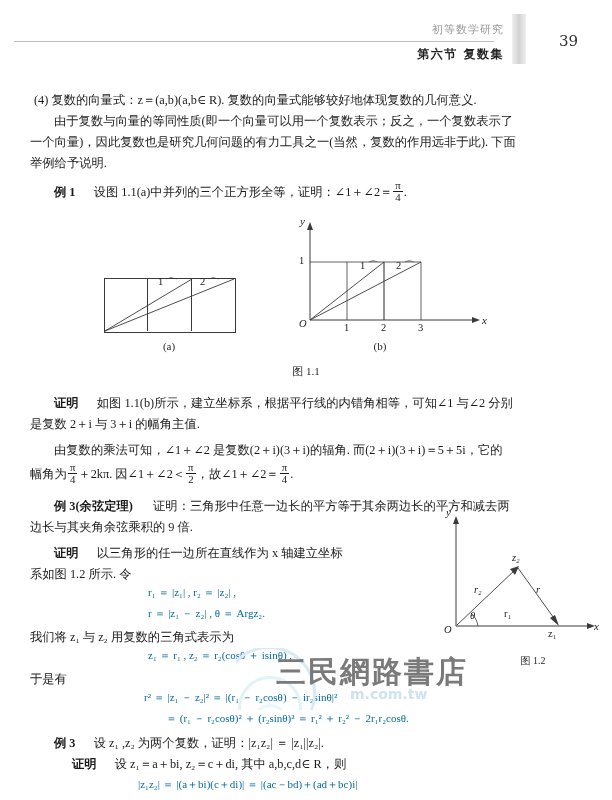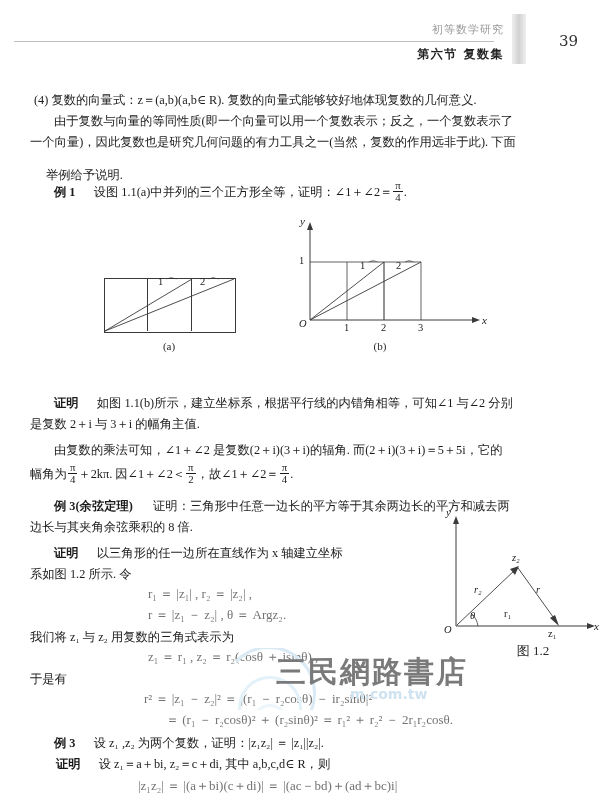--- a/index.html
+++ b/index.html
@@ -49,21 +49,21 @@
   }
   .bd{font-weight:bold;}
 
   
   .frac{display:inline-block;vertical-align:-0.48em;text-align:center;
         font-size:.88em;line-height:1.03;margin:0 1px;}
   .frac .n{display:block;padding:0 2px;border-bottom:1px solid #1b1b1b;}
   .frac .d{display:block;padding:0 2px;}
 
   
-  .eq{position:absolute;font-size:13px;white-space:nowrap;color:#737373;}
+  .eq{position:absolute;font-size:11px;white-space:nowrap;color:#0369a1;}
 
   
   .figwrap{position:absolute;}
   .cap{
     position:absolute;text-align:center;font-size:11px;color:#2a2a2a;
   }
 
   
   .fa{position:absolute;}
   .fa .rect{position:absolute;border:1px solid #3a3a3a;}
@@ -111,21 +111,21 @@
   </div>
 
   <div class="body">
 
     <div class="p" style="left:34px;top:90px;width:548px;">
       <span>(4) 复数的向量式：z＝(a,b)(a,b∈ R). 复数的向量式能够较好地体现复数的几何意义.</span>
     </div>
 
     <div class="p" style="left:54px;top:111px;">由于复数与向量的等同性质(即一个向量可以用一个复数表示；反之，一个复数表示了</div>
     <div class="p" style="left:30px;top:132px;">一个向量)，因此复数也是研究几何问题的有力工具之一(当然，复数的作用远非于此). 下面</div>
-    <div class="p" style="left:46px;top:153px;margin-top:12px;">举例给予说明.</div>
+    <div class="p" style="left:30px;top:153px;">举例给予说明.</div>
 
     <div class="p" style="left:54px;top:180px;">
       <span class="bd">例 1</span>
       <span style="display:inline-block;width:12px;"></span>
       <span>设图 1.1(a)中并列的三个正方形全等，证明：∠1＋∠2＝</span><span class="frac"><span class="n">π</span><span class="d">4</span></span><span>.</span>
     </div>
 
     <div class="figwrap" style="left:0px;top:212px;width:612px;height:160px;">
 
       <div class="fa" style="left:104px;top:66px;width:132px;height:55px;">
@@ -168,39 +168,40 @@
         <div class="ticklbl" style="left:48px;top:104px;">1</div>
         <div class="ticklbl" style="left:85px;top:104px;">2</div>
         <div class="ticklbl" style="left:122px;top:104px;">3</div>
         <div class="anglbl" style="left:64px;top:42px;">1</div>
         <div class="arcglyph" style="left:71px;top:40px;">⌒</div>
         <div class="anglbl" style="left:100px;top:42px;">2</div>
         <div class="arcglyph" style="left:107px;top:40px;">⌒</div>
       </div>
       <div class="cap" style="left:340px;top:128px;width:80px;">(b)</div>
 
+      <div class="cap" style="left:236px;top:152px;width:140px;font-size:11px;">图  1.1</div>
     </div>
 
     <div class="p" style="left:54px;top:393px;">
       <span class="bd">证明</span>
       <span style="display:inline-block;width:12px;"></span>
       <span>如图 1.1(b)所示，建立坐标系，根据平行线的内错角相等，可知∠1 与∠2 分别</span>
     </div>
     <div class="p" style="left:30px;top:414px;">是复数 2＋i 与 3＋i 的幅角主值.</div>
     <div class="p" style="left:54px;top:440px;">由复数的乘法可知，∠1＋∠2 是复数(2＋i)(3＋i)的辐角. 而(2＋i)(3＋i)＝5＋5i，它的</div>
     <div class="p" style="left:30px;top:462px;">
       <span>幅角为</span><span class="frac"><span class="n">π</span><span class="d">4</span></span><span>＋2kπ. 因∠1＋∠2＜</span><span class="frac"><span class="n">π</span><span class="d">2</span></span><span>，故∠1＋∠2＝</span><span class="frac"><span class="n">π</span><span class="d">4</span></span><span>.</span>
     </div>
 
     <div class="p" style="left:54px;top:496px;">
       <span class="bd">例 3(余弦定理)</span>
       <span style="display:inline-block;width:14px;"></span>
       <span>证明：三角形中任意一边长的平方等于其余两边长的平方和减去两</span>
     </div>
-    <div class="p" style="left:30px;top:517px;">边长与其夹角余弦乘积的 8 倍.</div>
+    <div class="p" style="left:30px;top:517px;">边长与其夹角余弦乘积的 9 倍.</div>
 
     <div class="p" style="left:54px;top:543px;">
       <span class="bd">证明</span>
       <span style="display:inline-block;width:12px;"></span>
       <span>以三角形的任一边所在直线作为 x 轴建立坐标</span>
     </div>
     <div class="p" style="left:30px;top:564px;">系如图 1.2 所示. 令</div>
 
     <div class="eq" style="left:148px;top:585px;">r₁ ＝ |z₁| ,   r₂ ＝ |z₂| ,</div>
     <div class="eq" style="left:148px;top:606px;">r ＝ |z₁ － z₂| ,   θ ＝ Argz₂.</div>
@@ -229,29 +230,29 @@
       </svg>
       <div class="axlbl" style="left:8px;top:-2px;">y</div>
       <div class="axlbl" style="left:156px;top:112px;">x</div>
       <div class="ticklbl" style="left:6px;top:116px;font-style:italic;">O</div>
       <div class="ticklbl" style="left:32px;top:102px;font-style:italic;">θ</div>
       <div class="ticklbl" style="left:66px;top:100px;text-align:right;">r₁</div>
       <div class="ticklbl" style="left:36px;top:76px;font-style:italic;">r₂</div>
       <div class="ticklbl" style="left:98px;top:76px;font-style:italic;">r</div>
       <div class="ticklbl" style="left:110px;top:120px;">z₁</div>
       <div class="ticklbl" style="left:74px;top:44px;font-style:italic;">z₂</div>
-      <div class="cap" style="left:40px;top:134px;width:110px;font-size:13px;">图  1.2</div>
+      <div class="cap" style="left:40px;top:146px;width:110px;font-size:10px;">图  1.2</div>
     </div>
 
     <div class="p" style="left:54px;top:733px;">
       <span class="bd">例 3</span>
       <span style="display:inline-block;width:12px;"></span>
       <span>设 z₁ ,z₂ 为两个复数，证明：|z₁z₂| ＝ |z₁||z₂|.</span>
     </div>
-    <div class="p" style="left:56px;top:754px;">
+    <div class="p" style="left:72px;top:754px;">
       <span class="bd">证明</span>
       <span style="display:inline-block;width:12px;"></span>
       <span>设 z₁＝a＋bi, z₂＝c＋di, 其中 a,b,c,d∈ R，则</span>
     </div>
     <div class="eq" style="left:138px;top:777px;">|z₁z₂| ＝ |(a＋bi)(c＋di)| ＝ |(ac－bd)＋(ad＋bc)i|</div>
   </div>
 
   <div class="wm">
     <div class="wm-arcs">
       <i style="left:-14px;width:88px;height:88px;"></i>

